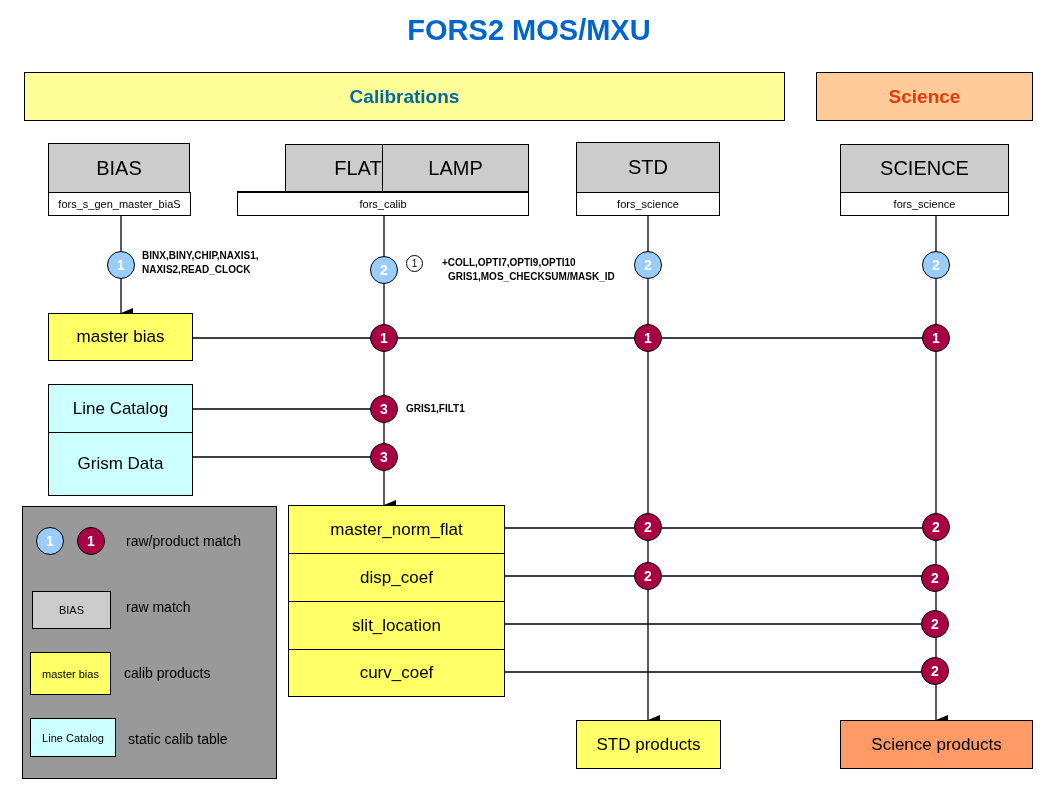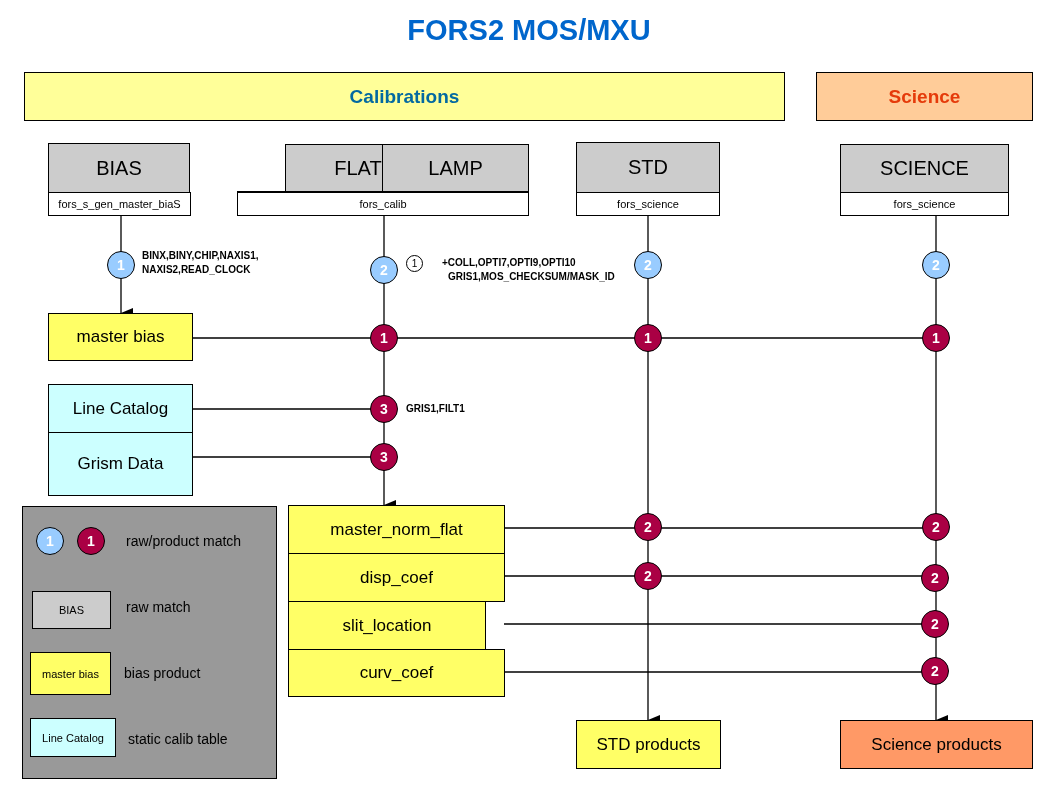--- a/index.html
+++ b/index.html
@@ -84,21 +84,21 @@
 </div>
 <div class="abs kw" style="left:406px;top:402px;">GRIS1,FILT1</div>
 
 <div class="abs prod" style="left:48px;top:313px;width:145px;height:48px;">master bias</div>
 
 <div class="abs static" style="left:48px;top:384px;width:145px;height:49px;">Line Catalog</div>
 <div class="abs static" style="left:48px;top:432px;width:145px;height:64px;">Grism Data</div>
 
 <div class="abs prod" style="left:288px;top:505px;width:217px;height:49px;">master_norm_flat</div>
 <div class="abs prod" style="left:288px;top:553px;width:217px;height:49px;">disp_coef</div>
-<div class="abs prod" style="left:288px;top:601px;width:198px;height:49px;">slit_location</div>
+<div class="abs prod" style="left:288px;top:601px;width:217px;height:49px;">slit_location</div>
 <div class="abs prod" style="left:288px;top:649px;width:217px;height:48px;">curv_coef</div>
 
 <div class="abs prod" style="left:576px;top:720px;width:145px;height:49px;">STD products</div>
 <div class="abs sciprod" style="left:840px;top:720px;width:193px;height:49px;">Science products</div>
 
 <div class="badge raw-m" style="left:107px;top:251px;">1</div>
 <div class="badge raw-m" style="left:370px;top:256px;">2</div>
 <div class="badge raw-m" style="left:634px;top:251px;">2</div>
 <div class="badge raw-m" style="left:922px;top:251px;">2</div>
 
@@ -118,16 +118,16 @@
 
 <div class="abs legend" style="left:22px;top:506px;width:255px;height:273px;"></div>
 <div class="badge raw-m" style="left:36px;top:527px;">1</div>
 <div class="badge prod-m" style="left:77px;top:527px;">1</div>
 <div class="abs legtext" style="left:126px;top:533px;">raw/product match</div>
 
 <div class="abs raw" style="left:32px;top:591px;width:79px;height:38px;font-size:11px;">BIAS</div>
 <div class="abs legtext" style="left:126px;top:599px;">raw match</div>
 
 <div class="abs prod" style="left:30px;top:652px;width:81px;height:43px;font-size:11px;">master bias</div>
-<div class="abs legtext" style="left:124px;top:665px;">bias product</div>
+<div class="abs legtext" style="left:124px;top:665px;">calib products</div>
 
 <div class="abs static" style="left:30px;top:718px;width:86px;height:39px;font-size:11px;">Line Catalog</div>
 <div class="abs legtext" style="left:128px;top:731px;">static calib table</div>
 
 </body></html>

